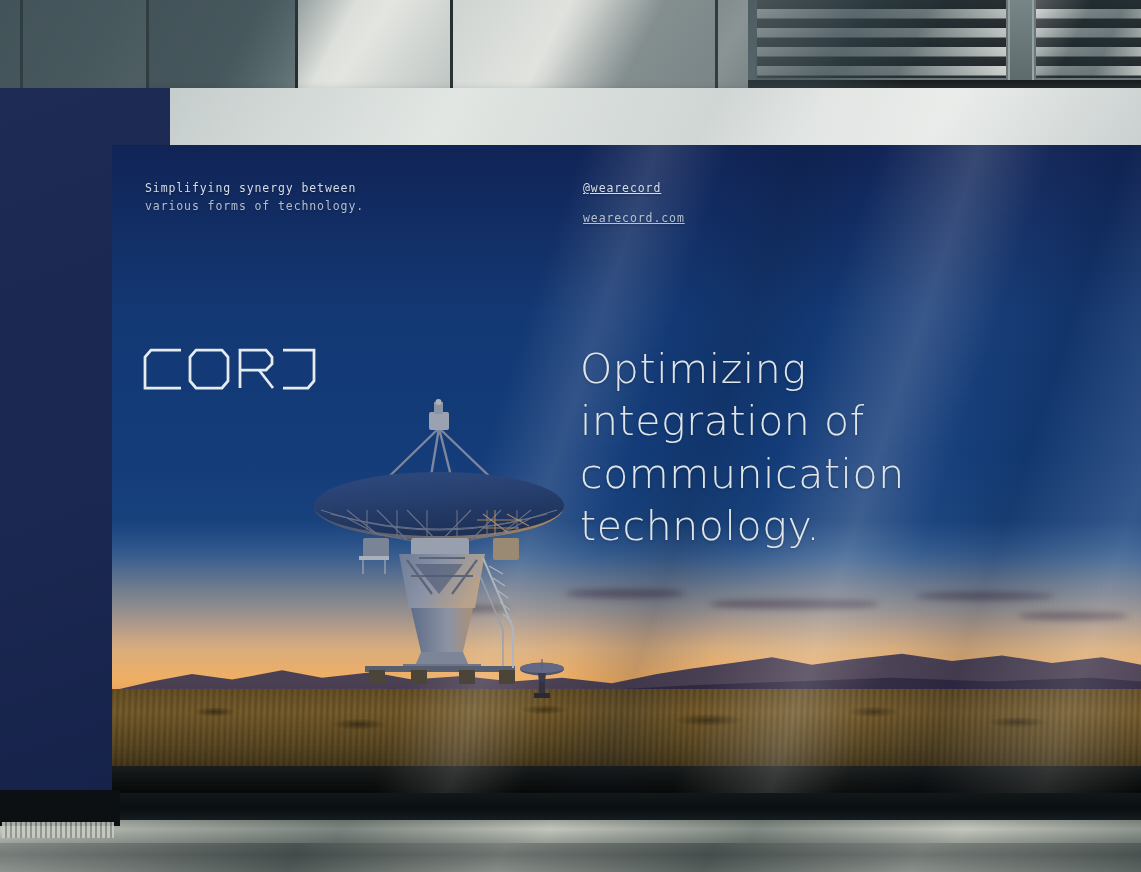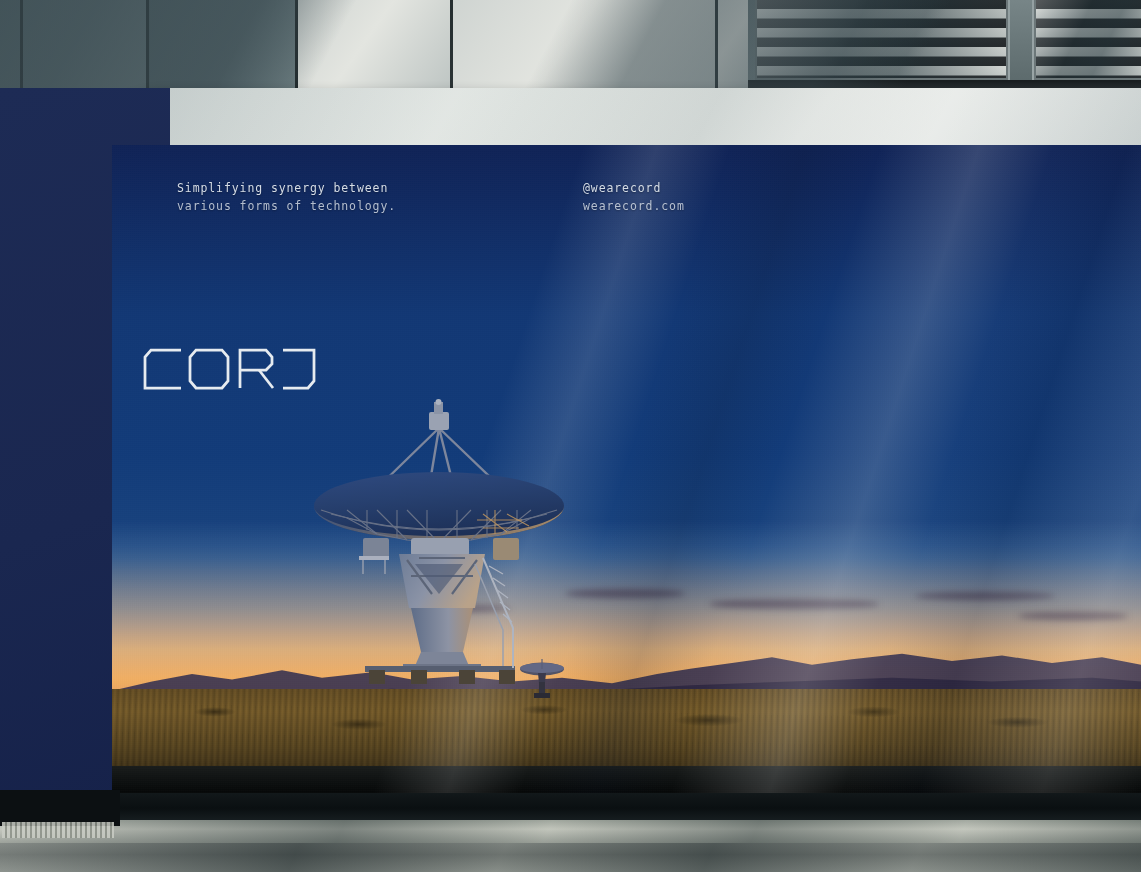--- a/index.html
+++ b/index.html
@@ -247,34 +247,34 @@
   .bb-text{ position:absolute; z-index:9; }
 
   .tagline{
     left:33px; top:35px;
     font-family:"DejaVu Sans Mono", monospace;
     font-size:11.5px;
     letter-spacing:.9px;
     line-height:1.55;
     color:#d6dde6;
     text-shadow:0 1px 2px rgba(0,0,0,.35);
-    margin-left:32px;
   }
   .tagline .l2{ opacity:.82;text-align:right; }
 
   .social{
     left:471px; top:35px;
     font-family:"DejaVu Sans Mono", monospace;
     font-size:11.5px;
     letter-spacing:.9px;
     line-height:1.55;
     color:#d6dde6;
     text-shadow:0 1px 2px rgba(0,0,0,.35);
-  }
-  .social .l2{ opacity:.82; }
+    text-decoration:underline;
+  }
+  .social .l2{ opacity:.82;margin-top:12px; }
 
   .logo{
     left:30px; top:200px;
     width:175px; height:48px;
   }
   .logo svg{ width:100%; height:100%; display:block; }
 
   .headline{
     left:468px; top:198px;
     width:470px;
@@ -527,20 +527,21 @@
                    L96,72 L96,24 Z"></path>
 
           <path d="M196,86 L196,10 L248,10 L260,24 L260,38 L248,50 L196,50"></path>
           <path d="M234,50 L262,86"></path>
 
           <path d="M282,10 L344,10 L344,72 L332,86 L282,86"></path>
         </g>
       </svg>
     </div>
 
+    <div class="bb-text headline">Optimizing integration of communication technology.</div>
 
   </div>
 
   <div class="pave-shadow"></div>
   <div class="dark-base"></div>
   <div class="curb">
     <div class="curb-shade"></div>
   </div>
   <div class="grate"></div>
   <div class="road">

